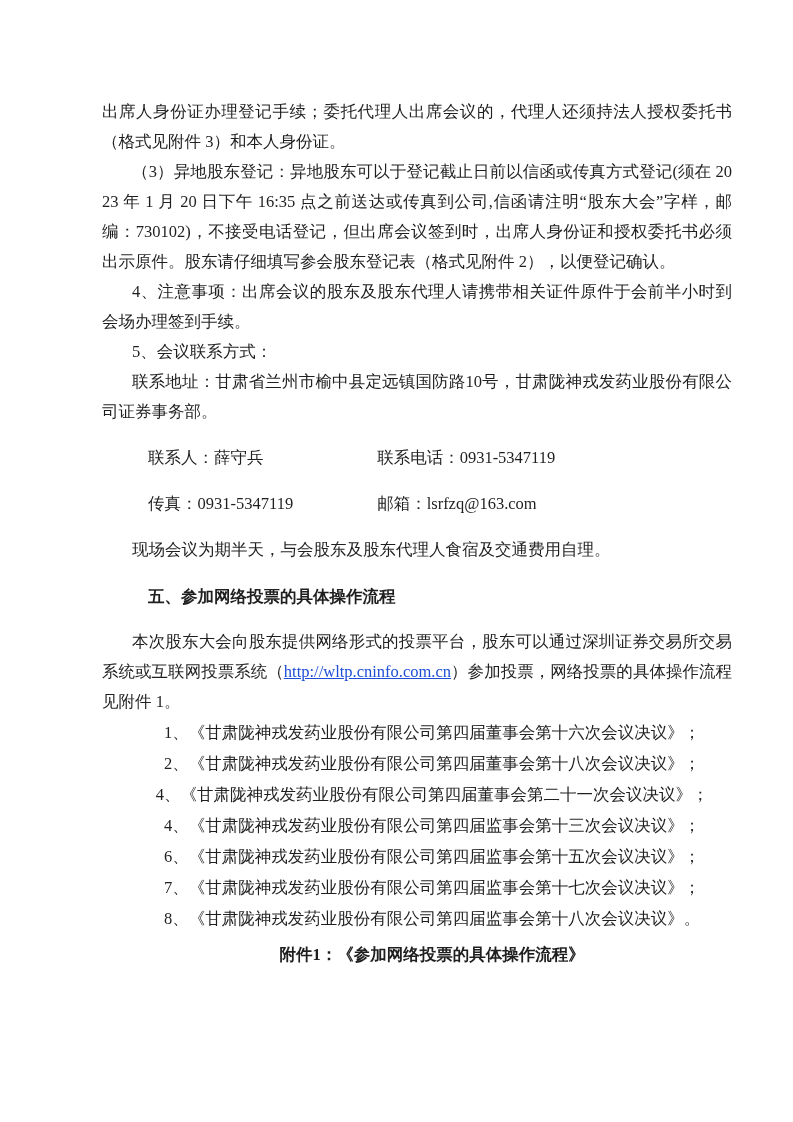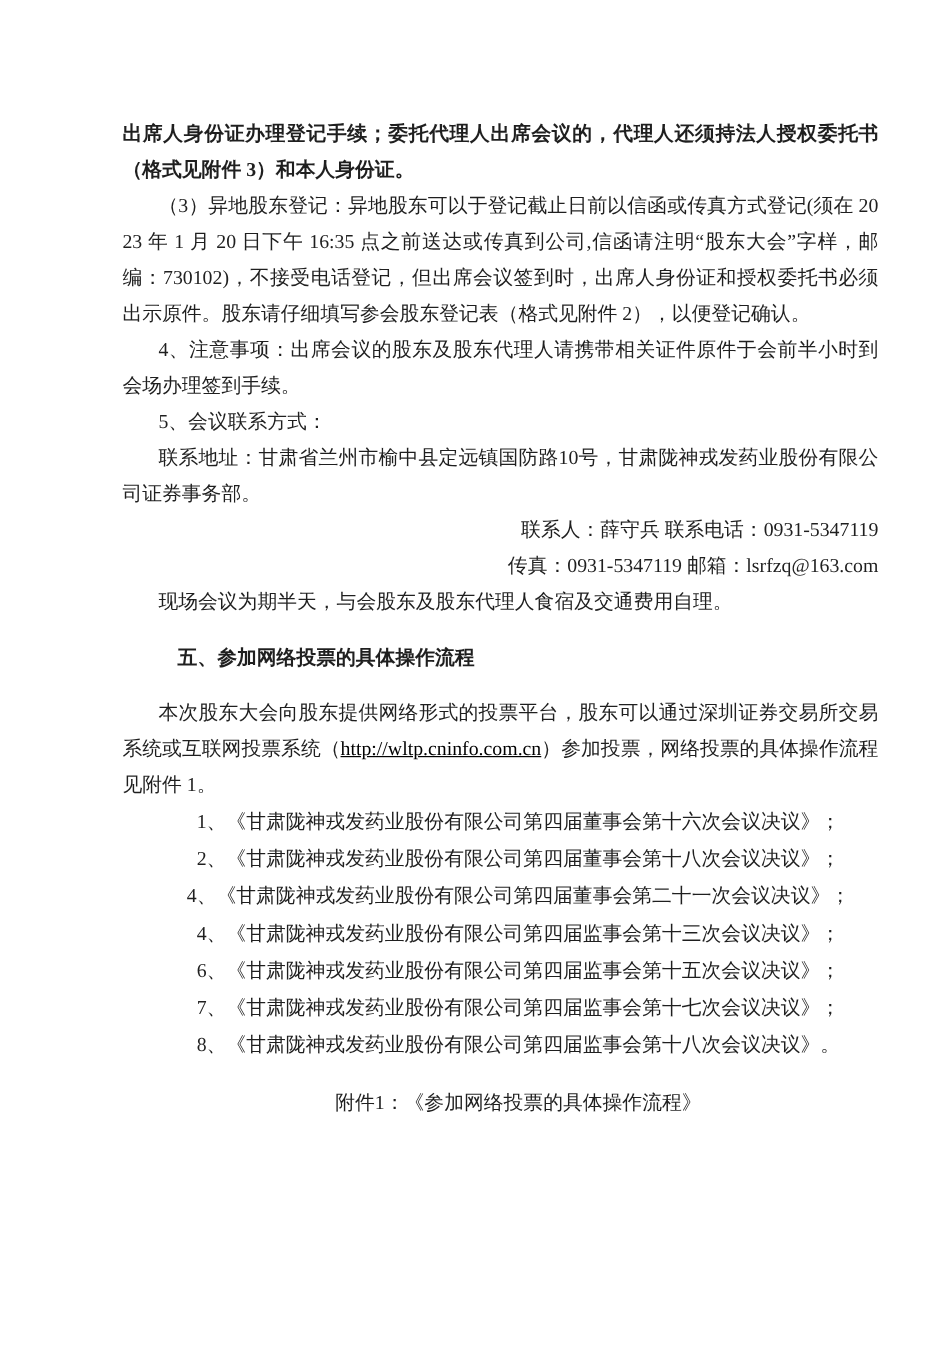--- a/index.html
+++ b/index.html
@@ -20,51 +20,51 @@
     overflow: hidden;
   }
   .para {
     margin: 0;
     line-height: 30px;
     text-align: justify;
     text-justify: inter-ideograph;
     word-break: break-all;
   }
   .indent { text-indent: 30px; }
-  .no-indent { text-indent: 0; font-weight: bold; }
+  .no-indent { text-indent: 0; }
   .heading {
     margin: 16px;
     line-height: 30px;
     font-family: "Liberation Sans", sans-serif;
     font-weight: bold;
     font-size: 16.5px;
     text-indent: 30px;
     text-align: left;
   }
   .heading-six { margin-top: 6px; }
   .contact-row {
-    margin: 0;
+    margin: 16px;
     line-height: 30px;
     padding-left: 30px;
-    text-align: right;
+    text-align: left;
   }
   .contact-left {
     display: inline-block;
     width: 225px;
   }
   .doc-item, .attachment-line {
     margin: 0;
     line-height: 31px;
     text-indent: 30px;
     text-align: center;
     white-space: nowrap;
   }
-  .attachment-line.first { margin-top: 17px; }
+  .attachment-line.first { margin-top: 5px; font-weight: bold; }
   a.vote-link {
-    color: #000000;
+    color: #1d4ed8;
     text-decoration: underline;
     cursor: pointer;
   }
 </style>
 </head>
 <body>
 
 <div class="page">
 
   <p class="para no-indent">出席人身份证办理登记手续；委托代理人出席会议的，代理人还须持法人授权委托书（格式见附件 3）和本人身份证。</p>

